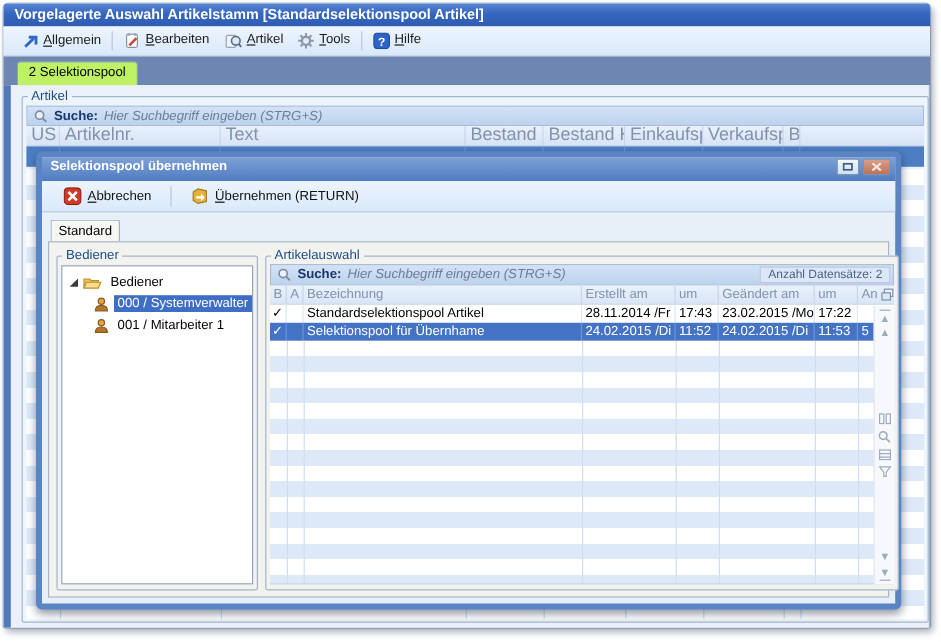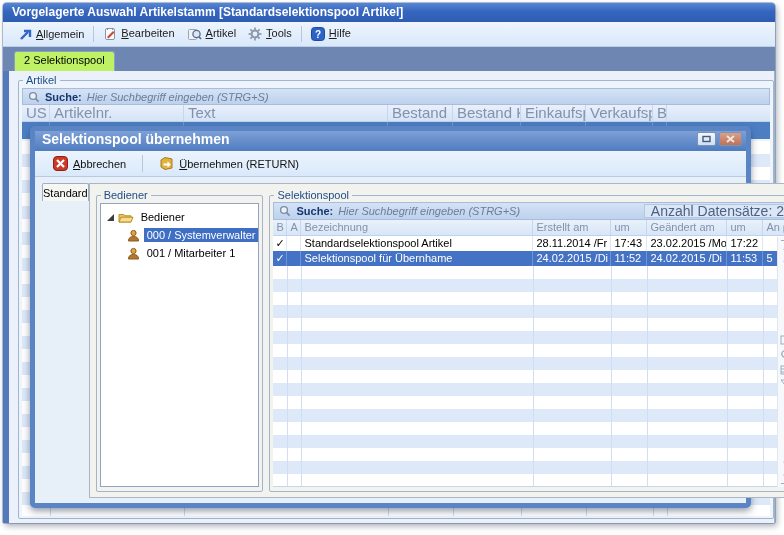--- a/index.html
+++ b/index.html
@@ -48,51 +48,51 @@
   .selrow .sc { border-right:1px solid #6d96d2; height:100%; }
   .stripes { position:absolute; left:3px; right:3px; top:55px; bottom:2px;
              background:repeating-linear-gradient(to bottom,#ffffff 0 13px,#dde9f9 13px 26px); }
   .vline { position:absolute; top:0; bottom:0; width:1px; background:#cddcf0; }
 
   
   .dialog { position:absolute; left:30px; top:126px; width:721px; height:382px;
             border:5px solid #5b84c4; border-radius:5px; background:#e7eff9;
             box-shadow:0 3px 7px rgba(40,55,80,.5); display:flex; flex-direction:column; }
   .dtitle { height:20px; background:linear-gradient(#7da0d6,#51790); background:linear-gradient(#7da0d6,#4f7cc0);
-            display:flex; align-items:center; color:#fff; font-size:14px; font-weight:bold; padding:0 4px 4px 7px; }
+            display:flex; align-items:center; color:#fff; font-size:11px; font-weight:bold; padding:0 4px 4px 7px; }
   .dtitle .spacer { flex:1; }
   .winbtn { width:19px; height:14px; margin-left:3px; border:1px solid #7d93b5; border-radius:2px;
             display:flex; align-items:center; justify-content:center; }
   .winbtn.restore { background:linear-gradient(#f2f7fd,#cfe0f3); }
   .winbtn.close { background:linear-gradient(#d9a08b,#bc7257); width:23px; }
   .dtoolbar { height:26px; background:linear-gradient(#ecf4fd,#d9e9fb); border-bottom:1px solid #b8cadf;
               display:flex; align-items:center; padding-left:12px; gap:6px; }
   .tbtn { display:flex; align-items:center; gap:5px; font-size:11px; color:#111; padding:2px 6px; }
   .dsep { width:1px; height:17px; background:#b7c6da; margin:0 4px; }
-  .dbody { flex:1; padding:6px 5px 5px 5px; display:flex; flex-direction:row; }
+  .dbody { flex:1; padding:6px 5px 5px 5px; display:flex; flex-direction:column; }
   .dtab { width:58px; height:18px; background:#f6f6f3; border:1px solid #9fae c5;
           border:1px solid #9faec5; border-bottom:none; border-radius:2px 2px 0 0;
           font-size:11px; display:flex; align-items:center; justify-content:center; margin-left:2px; }
   .dpanel { flex:1; background:#f2f2ef; border:1px solid #aab6c6; padding:5px 6px; display:flex; gap:6px; }
 
   .bediener-group { width:160px; display:flex; flex-direction:column; background:#f2f2ef; }
   .treebox { flex:1; background:#fff; border:1px solid #93a5bd; margin:2px 3px 4px 3px; padding-top:4px;
              font-size:11px; overflow:hidden; }
   .trow { display:flex; align-items:center; gap:4px; height:18px; padding-left:6px; white-space:nowrap; }
   .trow.child { padding-left:26px; }
   .tlabel { padding:1px 3px; }
   .trow.sel .tlabel { background:#3f6fc4; color:#fff; }
   .expander { width:0; height:0; border-left:7px solid transparent; border-bottom:7px solid #3c3c3c; }
 
   .pools-group { flex:1; display:flex; flex-direction:column; background:#f2f2ef; overflow:hidden; }
   .pools-inner { flex:1; position:relative; margin:1px 3px 4px 3px; display:flex; flex-direction:column; }
   .psearch { display:flex; align-items:center; gap:5px; background:linear-gradient(#d4e2f5,#bdd2ee);
              border:1px solid #a9bddb; height:18px; padding:0 2px 0 5px; font-size:11px; }
   .cntbox { margin-left:auto; background:#dbe7f6; border:1px solid #b4c7e0; color:#4d6283;
-            font-size:14px; padding:0 6px; height:14px; line-height:13px; }
+            font-size:10px; padding:0 6px; height:14px; line-height:13px; }
   .phead { display:flex; background:linear-gradient(#e9f1fb,#d8e6f7); border-bottom:1px solid #c0d2e9;
            height:16px; font-size:11px; color:#8292ac; align-items:center; }
   .phead .th { padding-left:3px; border-right:1px solid #c6d6ec; height:100%; line-height:15px;
                white-space:nowrap; overflow:hidden; display:flex; align-items:center; gap:3px; }
   .cB{width:14px}.cA{width:14px}.cName{width:232px}.cD1{width:78px}.cU1{width:36px}
   .cD2{width:80px}.cU2{width:36px}.cAn{flex:1;border-right:none!important}
   .prow { display:flex; height:15px; font-size:11px; align-items:center; background:#fff; }
   .prow .td { padding-left:3px; height:100%; line-height:15px; white-space:nowrap; overflow:hidden;
               border-right:1px solid #dce7f5; }
   .prow.sel { background:#4472c4; color:#fff; }
@@ -318,21 +318,21 @@
                     <circle cx="6.5" cy="4" r="2.6" fill="#e8a33d" stroke="#8a5a1c"></circle>
                     <path d="M1.5 12 Q1.5 7.5 6.5 7.5 Q11.5 7.5 11.5 12 Z" fill="#b4762f" stroke="#8a5a1c"></path>
                   </svg>
               </span>
               <span class="tlabel">001 / Mitarbeiter 1</span>
             </div>
           </div>
         </fieldset>
 
         <fieldset class="group pools-group">
-          <legend>Selektionspool</legend>
+          <legend>Artikelauswahl</legend>
           <div class="pools-inner">
 
             <div class="psearch">
               <span>
                 <svg width="12" height="12" viewBox="0 0 12 12">
                     <circle cx="5" cy="5" r="3.4" fill="#eaf1fa" stroke="#7d8da4" stroke-width="1.4"></circle>
                     <line x1="7.6" y1="7.6" x2="10.6" y2="10.6" stroke="#7d8da4" stroke-width="1.6"></line>
                   </svg>
               </span>
               <span class="search-label">Suche:</span>

